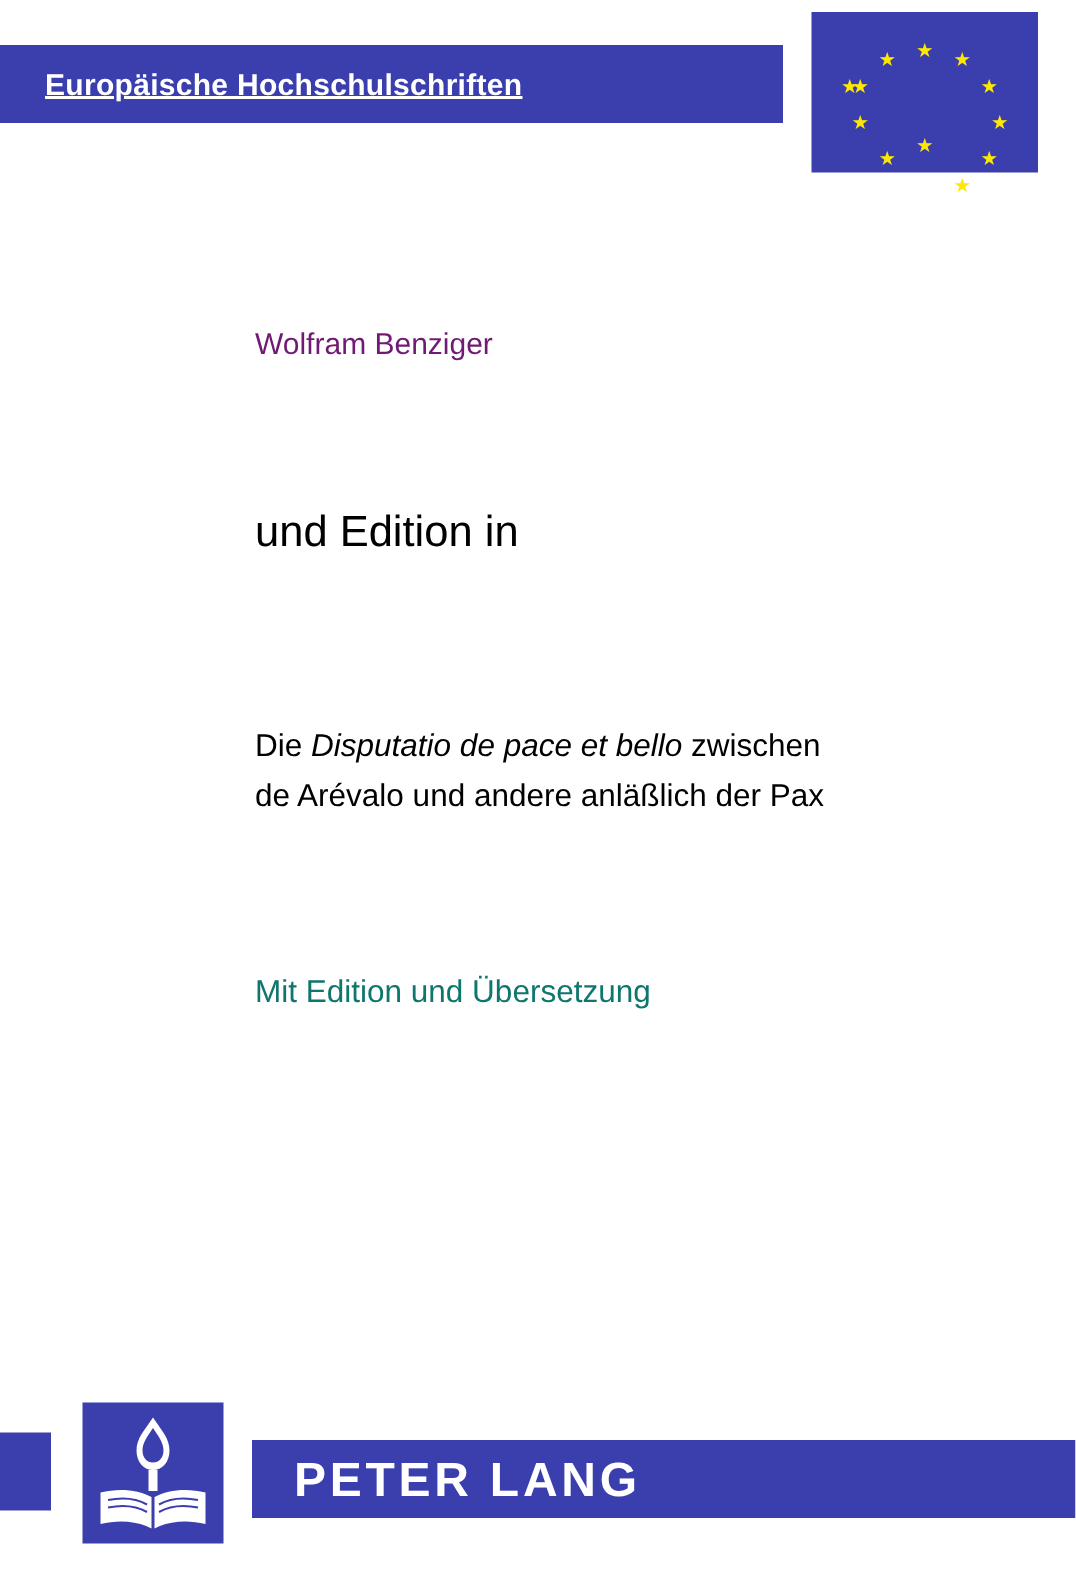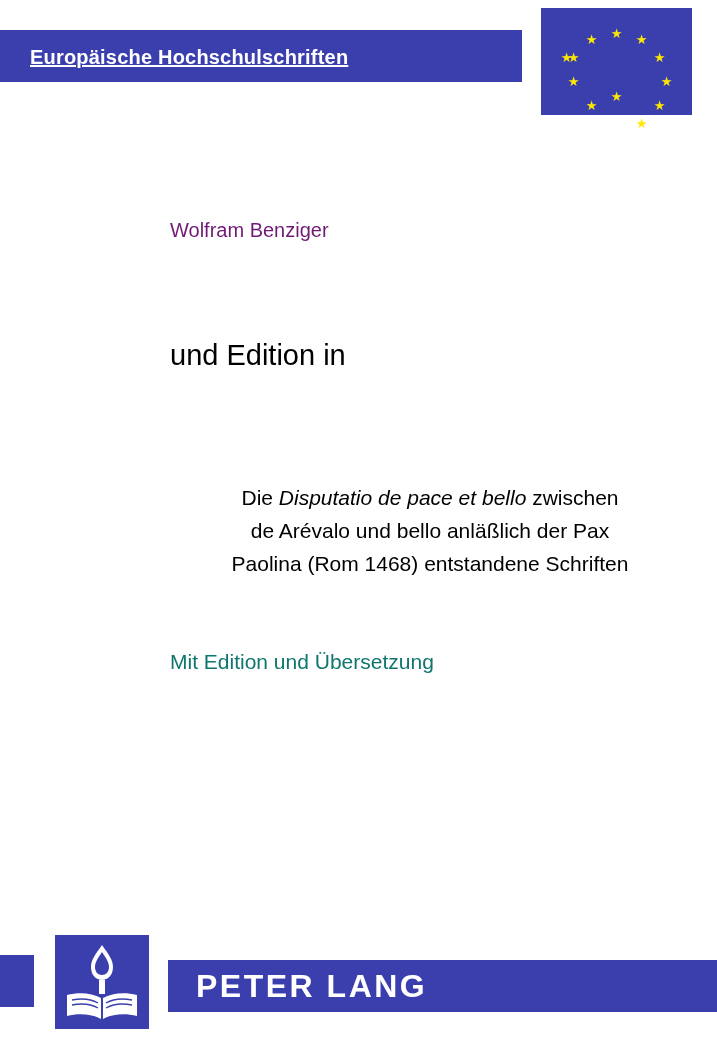--- a/index.html
+++ b/index.html
@@ -80,21 +80,21 @@
 
   .subtitle {
     position: absolute;
     left: 170px;
     top: 481px;
     width: 520px;
     font-size: 21px;
     line-height: 33px;
     color: #000000;
   }
-  .subtitle div { white-space: nowrap; text-align: center; }
+  .subtitle div { white-space: nowrap; }
   .subtitle i { font-style: italic; }
 
   .edition-note {
     position: absolute;
     left: 170px;
     top: 650px;
     font-size: 21px;
     color: #0f766e;
     white-space: nowrap;
   }
@@ -162,22 +162,21 @@
 </div>
 
 <div class="author">Wolfram Benziger</div>
 
 <div class="main-title">
   <div>und Edition in</div>
 </div>
 
 <div class="subtitle">
   <div><span>Die </span><i>Disputatio de pace et bello</i><span> zwischen</span></div>
-  <div>de Arévalo und bello anläßlich der Pax</div>
-  <div>Paolina (Rom 1468) entstandene Schriften</div>
+  <div>de Arévalo und andere anläßlich der Pax</div>
 </div>
 
 <div class="edition-note">Mit Edition und Übersetzung</div>
 
 <div class="bottom-left-stub"></div>
 
 <div class="publisher-mark">
   <svg width="94" height="94" viewBox="0 0 94 94">
     <g fill="#ffffff">
 

